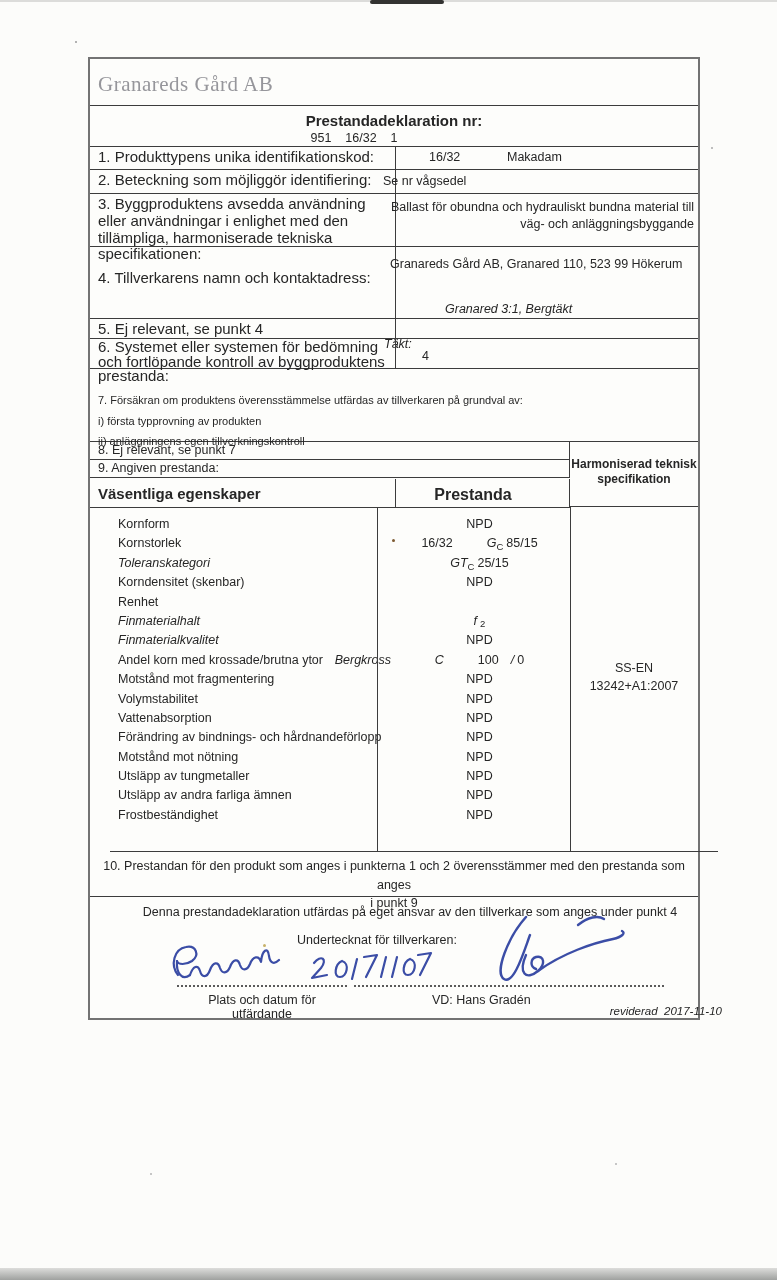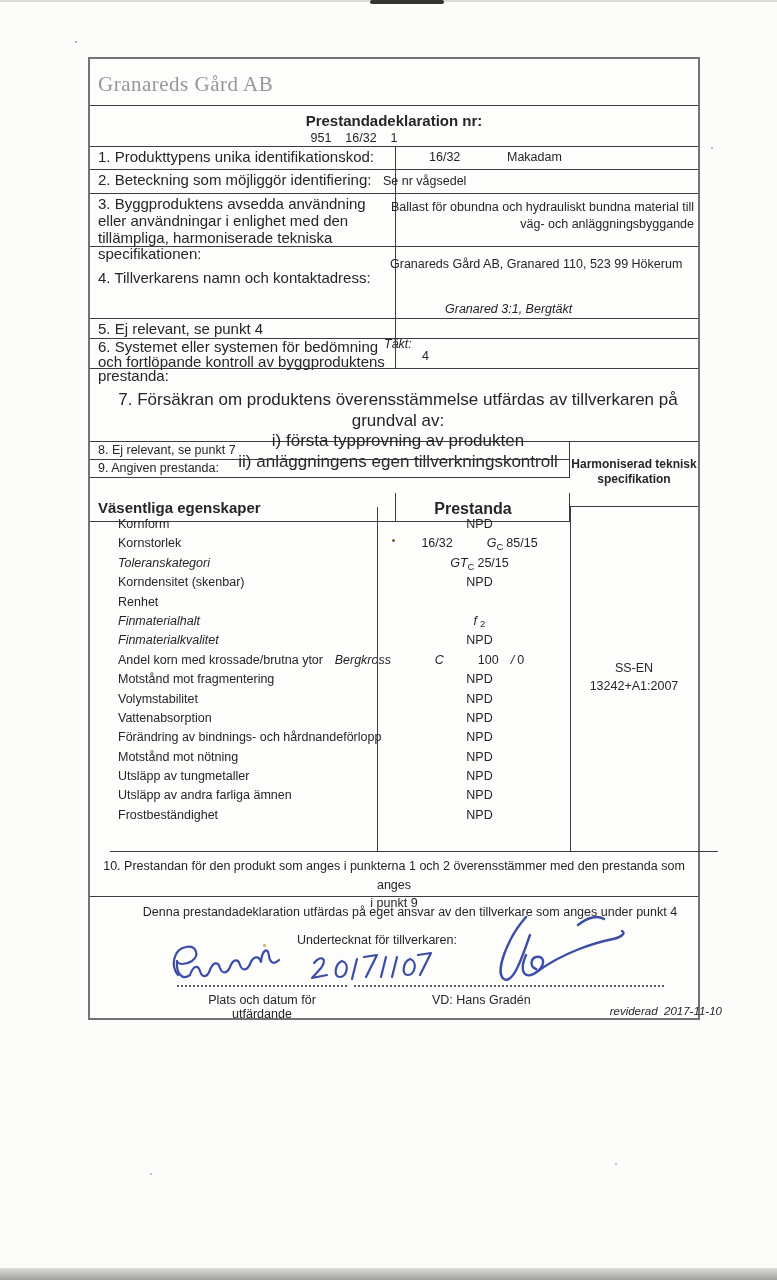--- a/index.html
+++ b/index.html
@@ -43,26 +43,26 @@
   .val-a { position:absolute; left:52px; top:3px; }
   .val-b { position:absolute; left:130px; top:3px; }
   .val-line { padding:3px 4px 0 6px; line-height:16px; }
   .r3 .val-line { padding-top:5px; line-height:17px;text-align:right; }
   .r4-main { position:absolute; left:13px; top:10px; }
   .r4-takt-label { position:absolute; left:7px; top:70px;margin-top:20px; }
   .r4-takt-value { position:absolute; left:68px; top:55px; }
   .r4-label { padding-top:23px; }
   .r6-val { position:absolute; left:45px; top:10px; }
 
-  .s7 { top:310px; height:73px; padding:21px 0 0 8px; font-size:17px; line-height:20.5px;text-align:center; }
+  .s7 { top:310px; height:73px; padding:21px 0 0 8px; font-size:11px; line-height:20.5px; }
 
   .w480 { width:480px; border-right:1.5px solid #3c3c3c; }
   .r8 { top:383px; height:18px; padding:1px 0 0 8px; font-size:12.5px; }
   .r9 { top:401px; height:18px; padding:1px 0 0 8px; font-size:12.5px; }
-  .hdr { top:434px; height:29px; }
+  .hdr { top:420px; height:29px; }
   .hdr .cellL { padding-top:7px; }
   .hdr-prest { position:absolute; left:287px; right:0; top:7px; text-align:center; }
 
   .harm-head { position:absolute; left:480px; top:383px; width:128px; height:65px; border-bottom:1.5px solid #3c3c3c; text-align:center; font-weight:bold; font-size:12px; line-height:15px; padding-top:15px; }
   .harm-val { position:absolute; left:480px; top:600px; width:128px; text-align:center; font-size:12.5px; line-height:18px; }
 
   .props-band { top:448px; height:345px;margin-left:20px; }
   .props-rows { position:absolute; left:0; top:8px; width:480px; }
   .vline-287 { position:absolute; left:287px; top:448px; height:345px; width:0; border-left:1.5px solid #3c3c3c; }
   .vline-480 { position:absolute; left:480px; top:448px; height:345px; width:0; border-left:1.5px solid #3c3c3c; }

